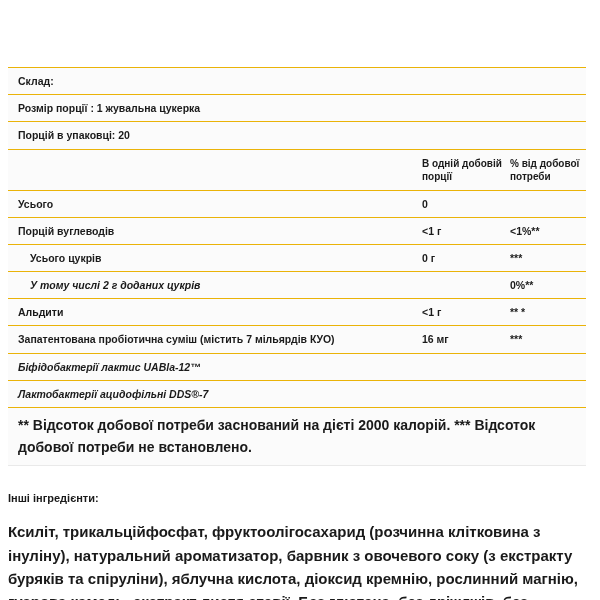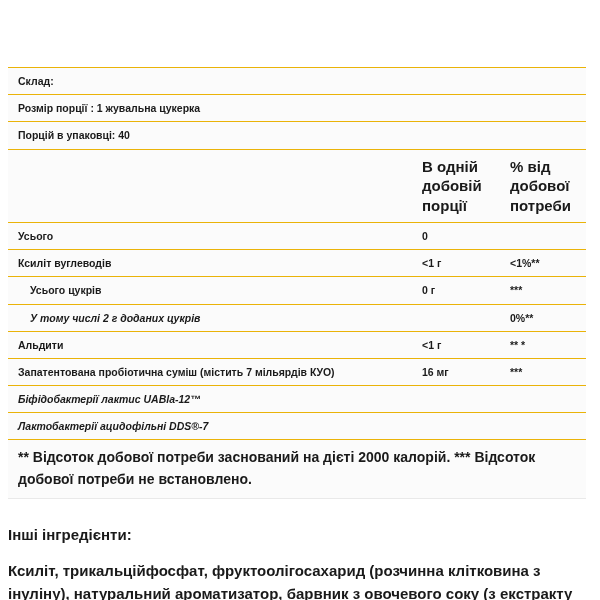--- a/index.html
+++ b/index.html
@@ -46,21 +46,21 @@
   .col-name  { width: 412px; }
   .col-amt   { width: 88px; }
   .col-dv    { width: 78px; }
 
   td.c-amt, td.c-dv { padding-left: 0; }
   .facts td.c-amt { padding-left: 2px; }
   .facts td.c-dv  { padding-left: 2px; }
 
   .hdr td {
     font-weight: bold;
-    font-size: 15px;
+    font-size: 10px;
     line-height: 1.3;
     padding-top: 7px;
     padding-bottom: 7px;
   }
   .indent-1 { padding-left: 22px !important; }
   .indent-2 { padding-left: 22px !important; }
   .italic { font-style: italic; }
   .footnote td {
     font-weight: bold;
     font-size: 14px;
@@ -72,21 +72,21 @@
   
   .prose {
     margin: 0 10px 0 8px;
     font-size: 10.5px;
     line-height: 1.55;
     font-weight: bold;
     color: #1a1a1a;
   }
   .block-gap-lg { height: 24px; }
   .block-gap-sm { height: 13px; }
-  .heading { font-weight: bold; font-size: 15px; }
+  .heading { font-weight: bold; font-size: 11px; }
   .body-text { font-weight: bold; font-size: 15px; text-align: left; }
 </style>
 </head>
 <body>
 
 <div class="page">
 
   <div class="spacer-top"></div>
 
   <table class="facts">
@@ -100,38 +100,38 @@
         <td>Склад:</td>
         <td class="c-amt"></td>
         <td class="c-dv"></td>
       </tr>
       <tr>
         <td>Розмір порції : 1 жувальна цукерка</td>
         <td class="c-amt"></td>
         <td class="c-dv"></td>
       </tr>
       <tr>
-        <td>Порцій в упаковці: 40</td>
+        <td>Порцій в упаковці: 20</td>
         <td class="c-amt"></td>
         <td class="c-dv"></td>
       </tr>
 
       <tr class="hdr">
         <td></td>
         <td class="c-amt">В одній добовій порції</td>
         <td class="c-dv">% від добової потреби</td>
       </tr>
 
       <tr>
         <td>Усього</td>
         <td class="c-amt">0</td>
         <td class="c-dv"></td>
       </tr>
       <tr>
-        <td>Ксиліт вуглеводів</td>
+        <td>Порцій вуглеводів</td>
         <td class="c-amt">&lt;1 г</td>
         <td class="c-dv">&lt;1%**</td>
       </tr>
       <tr>
         <td class="indent-1">Усього цукрів</td>
         <td class="c-amt">0 г</td>
         <td class="c-dv">***</td>
       </tr>
       <tr>
         <td class="indent-2 italic">У тому числі 2 г доданих цукрів</td>

